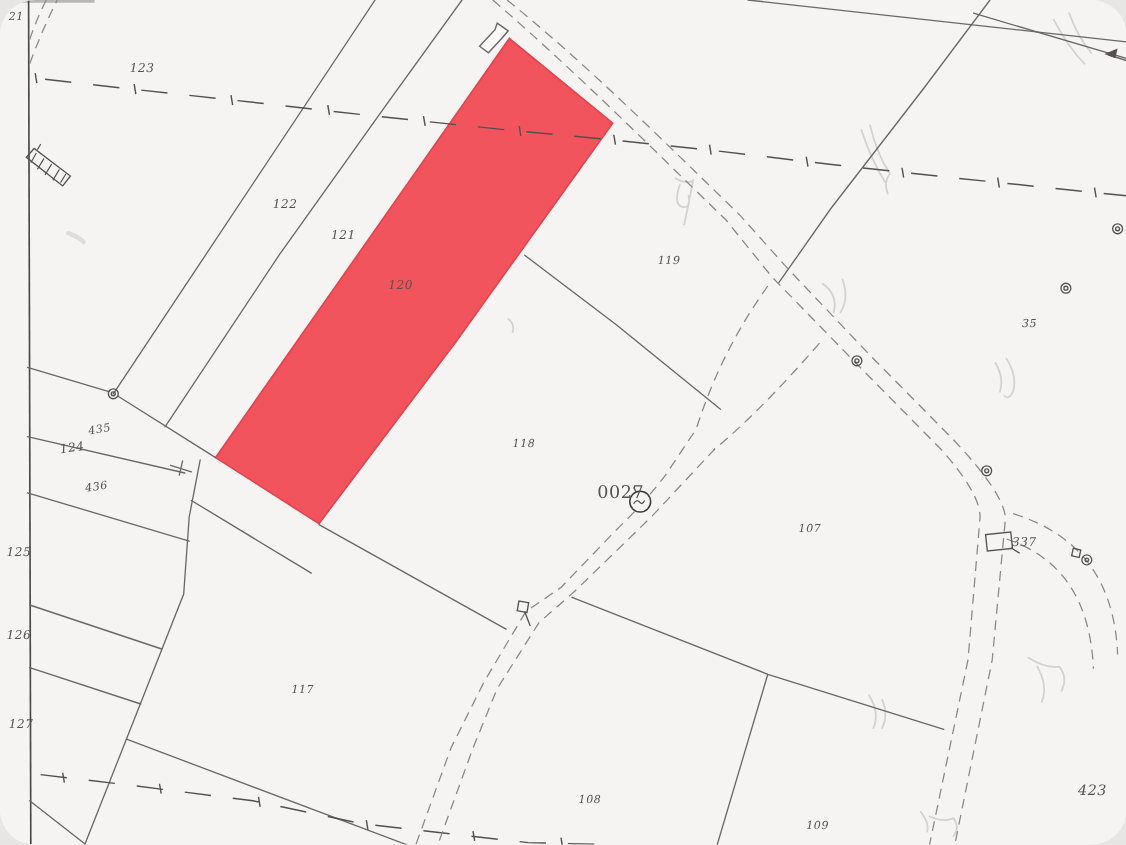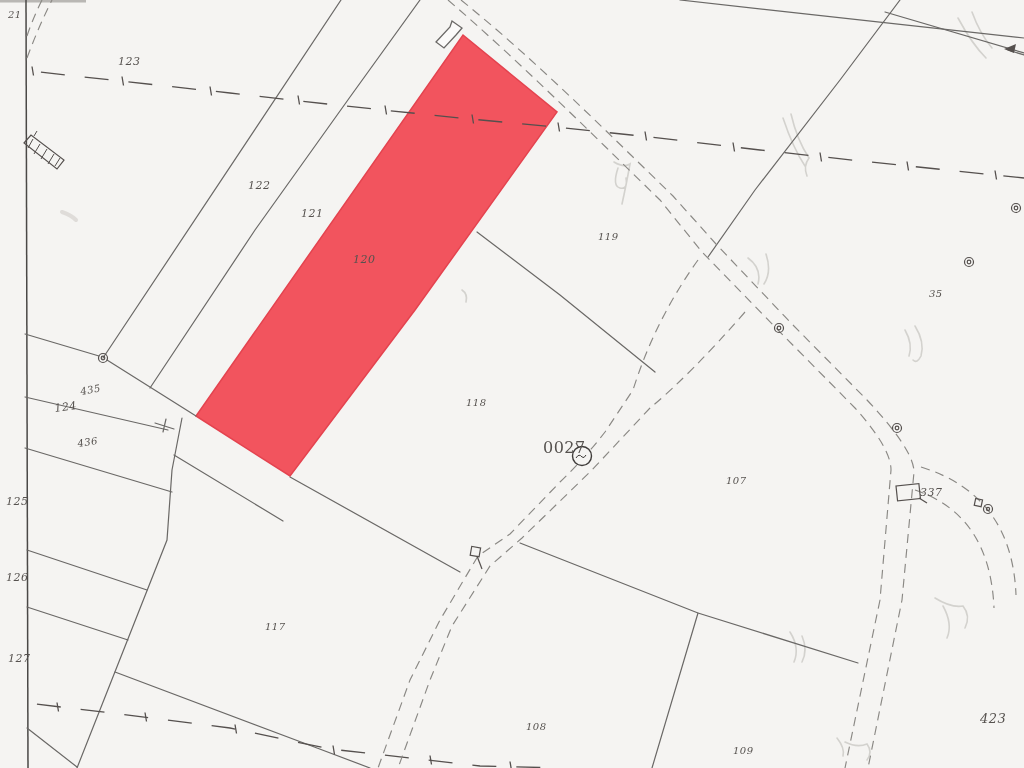--- a/index.html
+++ b/index.html
@@ -1,19 +1,20 @@
 <!DOCTYPE html>
 <html><head>
 <meta charset="utf-8">
 <style>
   html,body{margin:0;padding:0;background:#e8e6e4;}
   .viewport{
     width:1024px;height:768px;overflow:hidden;position:relative;
     background:#f5f4f2;
     font-family:"DejaVu Serif","Liberation Serif",serif;
+    border-radius:32px;
   }
   svg{display:block;}
   text{
     font-family:"DejaVu Serif","Liberation Serif",serif;
     font-style:italic;
     fill:#56524f;
     letter-spacing:.5px;
   }
   text.big{font-style:normal;}
   .boundary{stroke:#6a6866;stroke-width:1.2;fill:none;stroke-linecap:round;}

